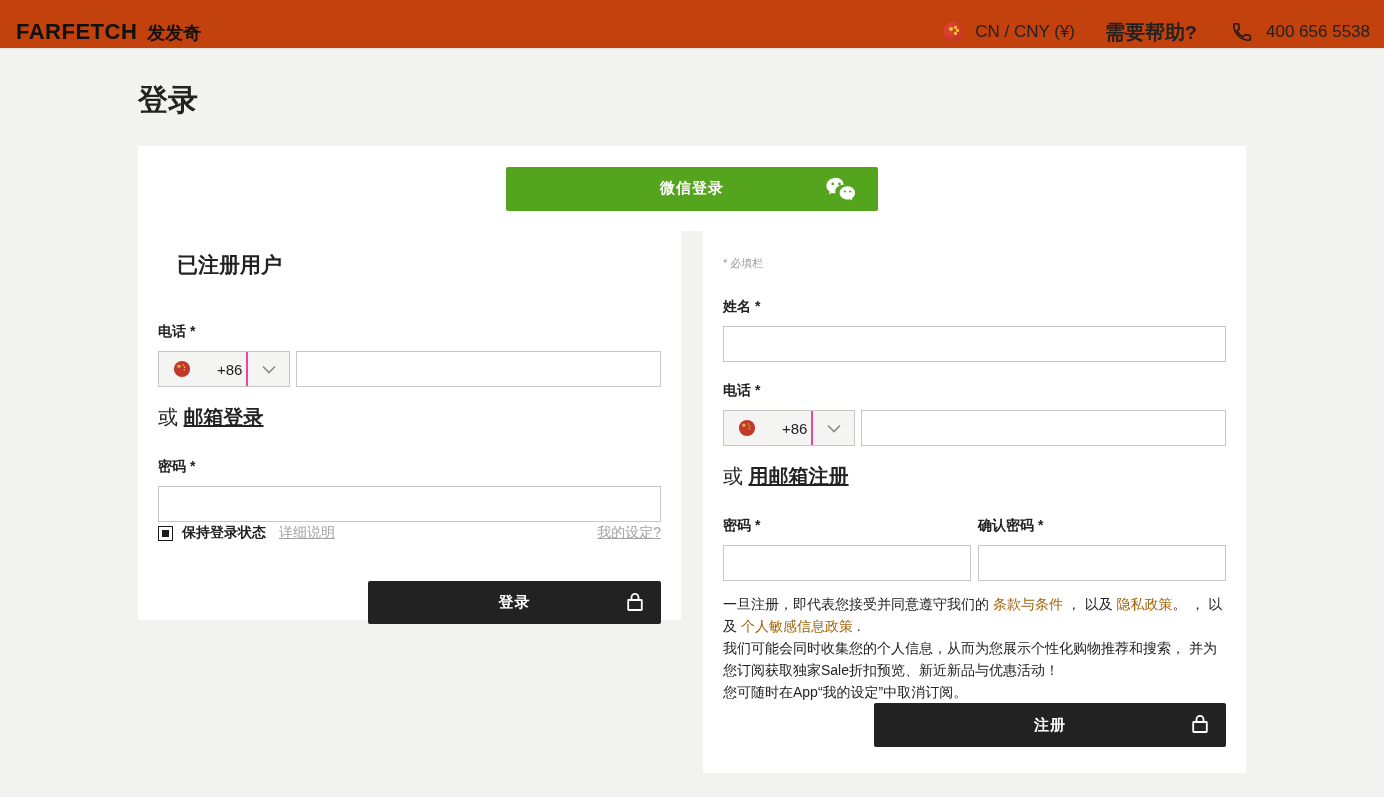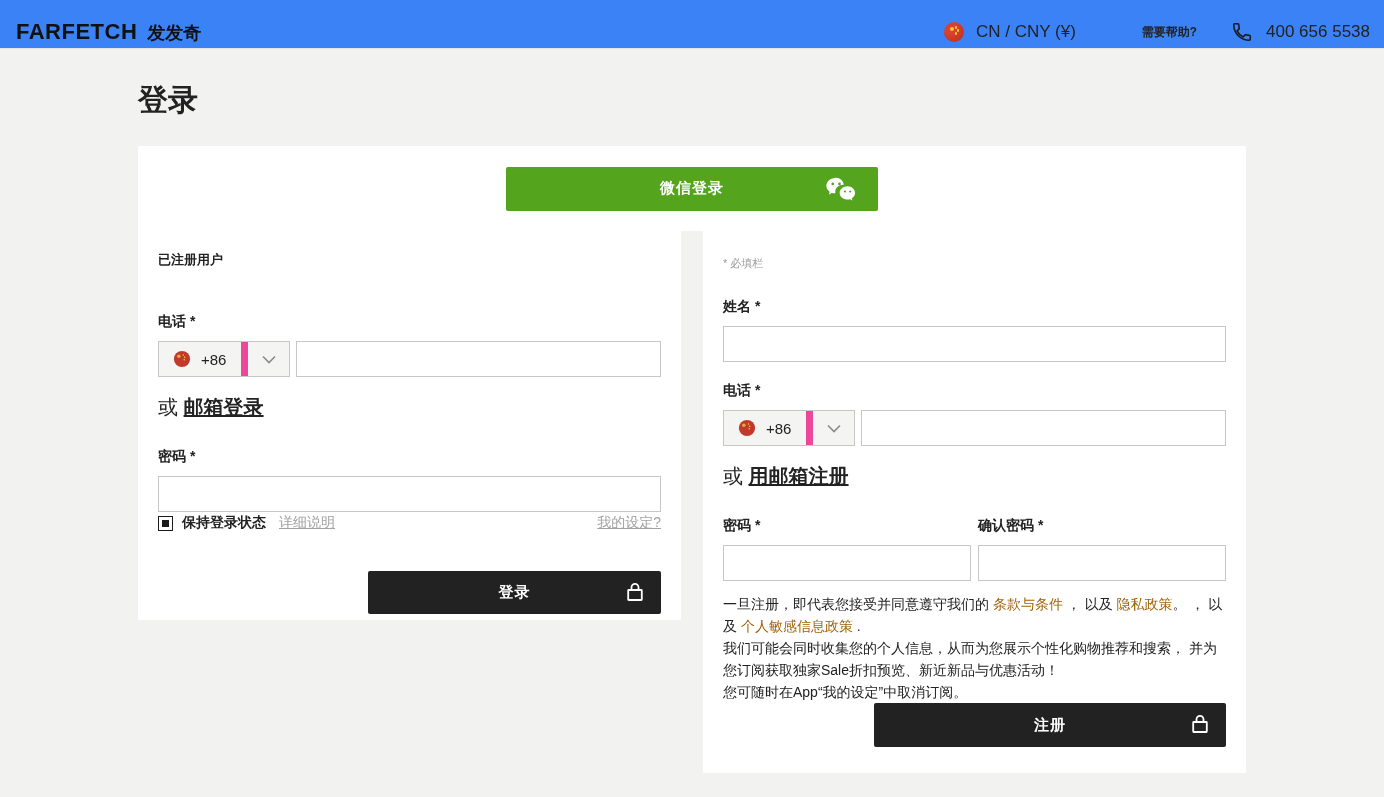--- a/index.html
+++ b/index.html
@@ -5,39 +5,39 @@
   * { margin:0; padding:0; box-sizing:border-box; }
   html,body { width:1384px; height:797px; }
   body {
     background:#f2f2f1;
     font-family:"Liberation Sans","DejaVu Sans",sans-serif;
     color:#222;
     overflow:hidden;
   }
   
   .header {
-    height:49px; background:#3b82f6; border-bottom:1px solid #e4e4e2;
+    height:49px; background:#c2410c; border-bottom:1px solid #e4e4e2;
     display:flex; align-items:center; padding:16px 14px 0 16px;
   }
   .logo { display:flex; align-items:baseline; gap:10px; cursor:pointer; }
   .logo-en { font-size:22px; font-weight:bold; letter-spacing:0.5px; color:#111; }
   .logo-cn { font-size:18px; font-weight:bold; color:#111; }
   .header-right { margin-left:auto; display:flex; align-items:center; }
   .region { display:flex; align-items:center; gap:12px; cursor:pointer; font-size:17px; }
   .flag-dot {
     width:20px; height:20px; border-radius:50%;
     background:radial-gradient(circle at 35% 30%, #d8422e 0 30%, #b92d1d 100%);
     position:relative; display:inline-block; flex:0 0 auto;
   }
   .flag-dot::before, .flag-dot::after {
     content:""; position:absolute; background:#f6c83a; border-radius:50%;
   }
   .flag-dot::before { width:4px; height:4px; left:6px; top:5px; }
   .flag-dot::after { width:2.5px; height:2.5px; left:11px; top:4px; box-shadow:2px 3px 0 #f6c83a, 0 6px 0 #f6c83a; }
-  .help { font-size:12px; font-weight:bold; margin-left:66px; cursor:pointer;font-family:Liberation Mono, monospace; }
+  .help { font-size:20px; font-weight:bold; margin-left:30px; cursor:pointer;font-family:Liberation Mono, monospace; }
   .phone-wrap { display:flex; align-items:center; gap:13px; margin-left:34px; font-size:17px; }
   .icon svg { display:block; }
 
   
   .container { width:1108px; margin:0 auto; }
   .page-title { font-size:30px; font-weight:bold; padding:31px 0 25px; }
 
   .wechat-band {
     background:#ffffff; height:85px;
     display:flex; align-items:center; justify-content:center;
@@ -47,38 +47,38 @@
     background:#55a41d; color:#fff; font-size:15px; font-weight:bold;
     font-family:inherit; letter-spacing:1px; cursor:pointer;
     display:flex; align-items:center; justify-content:center;
   }
   .wechat-btn .btn-icon { position:absolute; right:22px; top:10px; }
 
   .panels { display:flex; gap:22px; align-items:flex-start; }
   .panel { background:#ffffff; width:543px; padding:20px; }
   .panel-left { height:389px; }
   .panel-right { height:542px; }
-  .panel h2 { font-size:13px; font-weight:bold; }
+  .panel h2 { font-size:21px; font-weight:bold;margin-left:19px; }
   .required-note { font-size:11px; color:#9b9b9b; margin-top:5px; }
 
   .field-label { font-size:14px; font-weight:bold; margin:0 0 10px; display:block; }
   .mt-lg { margin-top:44px; }
   .mt-md { margin-top:27px; }
   .mt-sm { margin-top:20px; }
 
   .text-input {
     width:100%; height:36px; border:1px solid #c9c7c5; background:#fff;
     font-size:15px; font-family:inherit; padding:0 10px; outline:none; border-radius:0;
   }
   .phone-row { display:flex; }
   .country-select {
     width:132px; height:36px; background:#f4f4f3; border:1px solid #c9c7c5;
     display:flex; align-items:center; cursor:pointer; flex:0 0 auto;
   }
-  .country-main { flex:1; display:flex; align-items:center; gap:10px; padding-left:14px; border-right:7px solid #ec4899; height:100%; }
+  .country-main { flex:1; display:flex; align-items:center; gap:26px; padding-left:14px; border-right:2px solid #ec4899; height:100%; }
   .country-flag { width:18px; height:18px; }
   .country-code { font-size:15px; }
   .country-caret { width:41px; display:flex; align-items:center; justify-content:center; }
   .phone-row .text-input { margin-left:6px; flex:1; }
 
   .alt-row { margin-top:17px; font-size:20px; }
   .alt-link { font-weight:bold; text-decoration:underline; color:#222; cursor:pointer; }
 
   .remember-row { margin-top:2px; display:flex; align-items:center; font-size:14px; }
   .checkbox {

